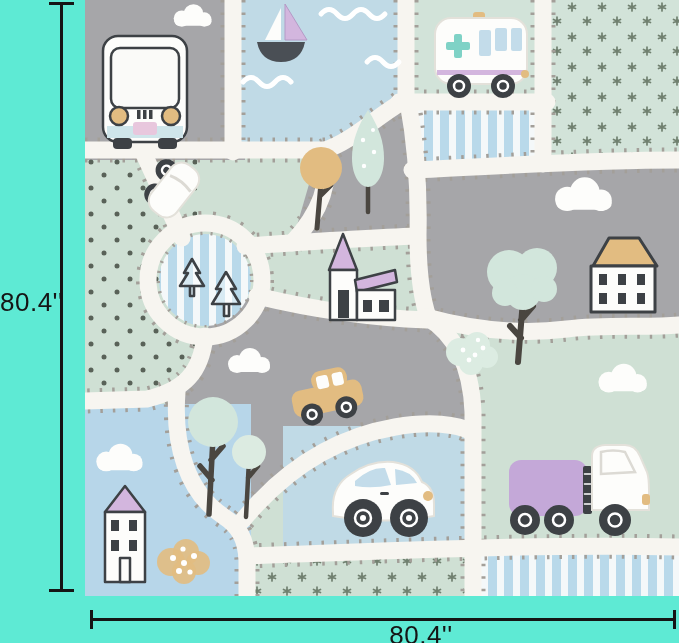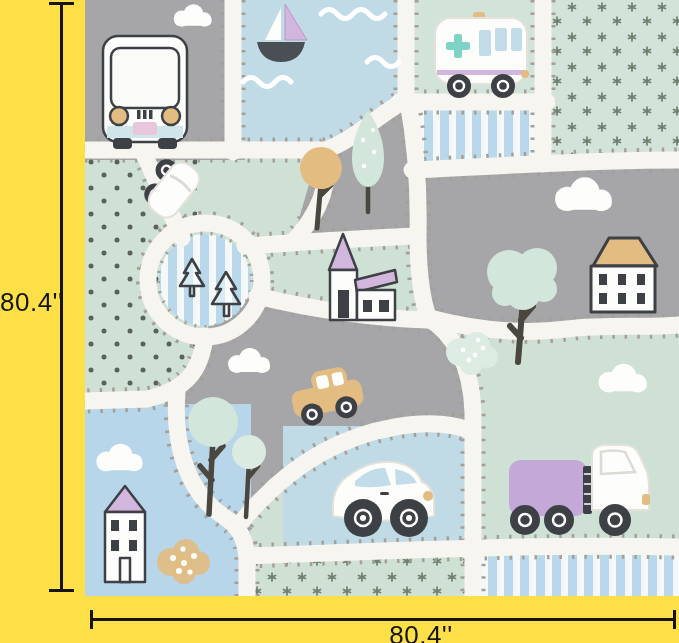--- a/index.html
+++ b/index.html
@@ -1,16 +1,16 @@
 <!DOCTYPE html>
 <html style="--road-white: #f7f5f0; --road-dash: #a39f99; --gray-patch: #a6a6a9; --mint: #cfe0d4; --mint-light: #d2e3d9; --mint-foliage: #d2e6dc; --water-blue: #c0dae6; --sky-blue: #b7d6e9; --stripe-blue: #b9d9ea; --lilac: #c4a8d8; --pink-lilac: #d3b6de; --tan: #e2bc81; --teal: #7fd2c6; --charcoal: #3d4145; --trunk: #4a4640; --sprig-green: #70806f; --dot-green: #596258; --motif-white: #fdfdfb; --glass-blue: #c3dcea; --dimension-black: #151515;"><head>
 <meta charset="utf-8">
 <style>
   html,body{margin:0;padding:0;background:#ffffff;}
-  #stage{position:relative;width:679px;height:643px;background:#fde047;overflow:hidden;
+  #stage{position:relative;width:679px;height:643px;background:#5eead4;overflow:hidden;
          font-family:"Liberation Sans", sans-serif;}
   #rug{position:absolute;left:85px;top:0;}
   
   .f-base{fill:var(--mint)}
   .f-gray{fill:var(--gray-patch)}
   .f-mintlight{fill:var(--mint-light)}
   .f-water{fill:var(--water-blue)}
   .f-sky{fill:var(--sky-blue)}
   .f-white{fill:var(--motif-white)}
   .f-tan{fill:var(--tan)}

